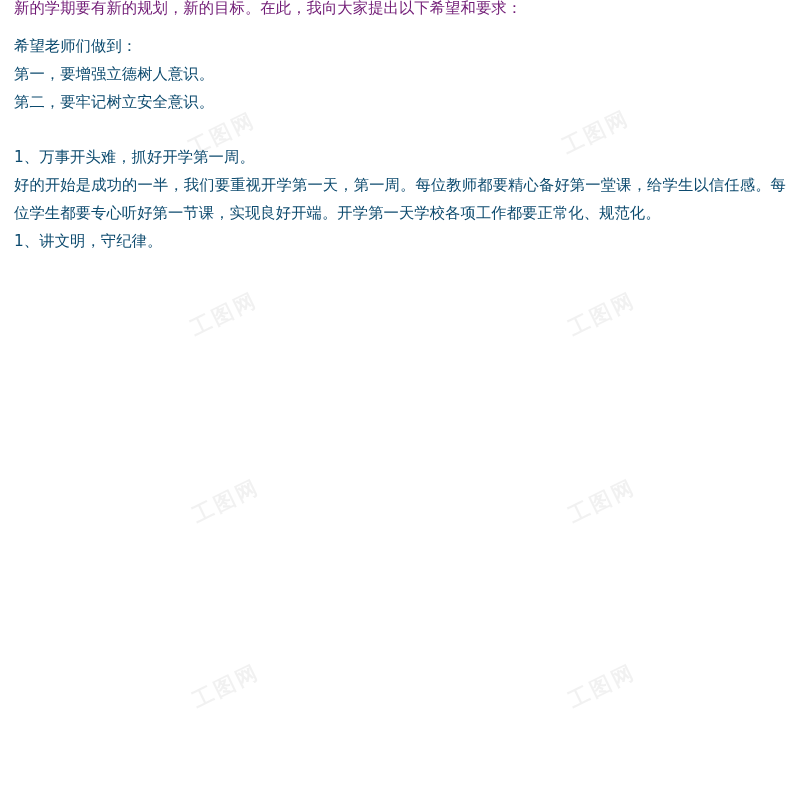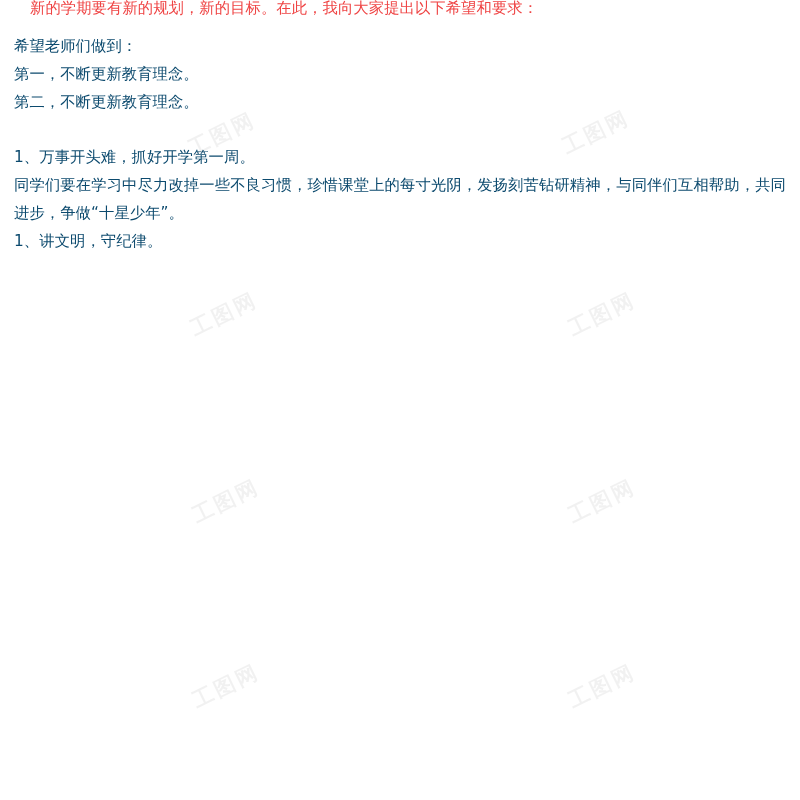--- a/index.html
+++ b/index.html
@@ -48,22 +48,21 @@
     letter-spacing: 0.1px;
     text-align: justify;
     white-space: pre-wrap;
     word-break: break-all;
   }
   .first-line {
     
     height: 18px;
     line-height: 16px;
     overflow: hidden;
-    color: #ef4444;
-    margin-left: 16px;
+    color: #701a75;
   }
   .spacer-sm { height: 14px; }
   .spacer-md { height: 26px; }
 
   
   .wm {
     position: absolute;
     color: rgba(0, 0, 0, 0.055);
     font-size: 21px;
     font-weight: bold;
@@ -97,27 +96,27 @@
 
 <div class="page">
 
   <div class="doc">
 
     <div class="line first-line">新的学期要有新的规划，新的目标。在此，我向大家提出以下希望和要求：</div>
 
     <div class="spacer-sm"></div>
 
     <div class="line">希望老师们做到：</div>
-    <div class="line">第一，不断更新教育理念。</div>
-    <div class="line">第二，不断更新教育理念。</div>
+    <div class="line">第一，要增强立德树人意识。</div>
+    <div class="line">第二，要牢记树立安全意识。</div>
 
     <div class="spacer-md"></div>
 
     <div class="line">1、万事开头难，抓好开学第一周。</div>
-    <div class="line">同学们要在学习中尽力改掉一些不良习惯，珍惜课堂上的每寸光阴，发扬刻苦钻研精神，与同伴们互相帮助，共同进步，争做“十星少年”。</div>
+    <div class="line">好的开始是成功的一半，我们要重视开学第一天，第一周。每位教师都要精心备好第一堂课，给学生以信任感。每位学生都要专心听好第一节课，实现良好开端。开学第一天学校各项工作都要正常化、规范化。</div>
     <div class="line">1、讲文明，守纪律。</div>
 
   </div>
 
   <div class="wm wm-1">工图网</div>
   <div class="wm wm-2">工图网</div>
   <div class="wm wm-3">工图网</div>
   <div class="wm wm-4">工图网</div>
   <div class="wm wm-5">工图网</div>
   <div class="wm wm-6">工图网</div>

